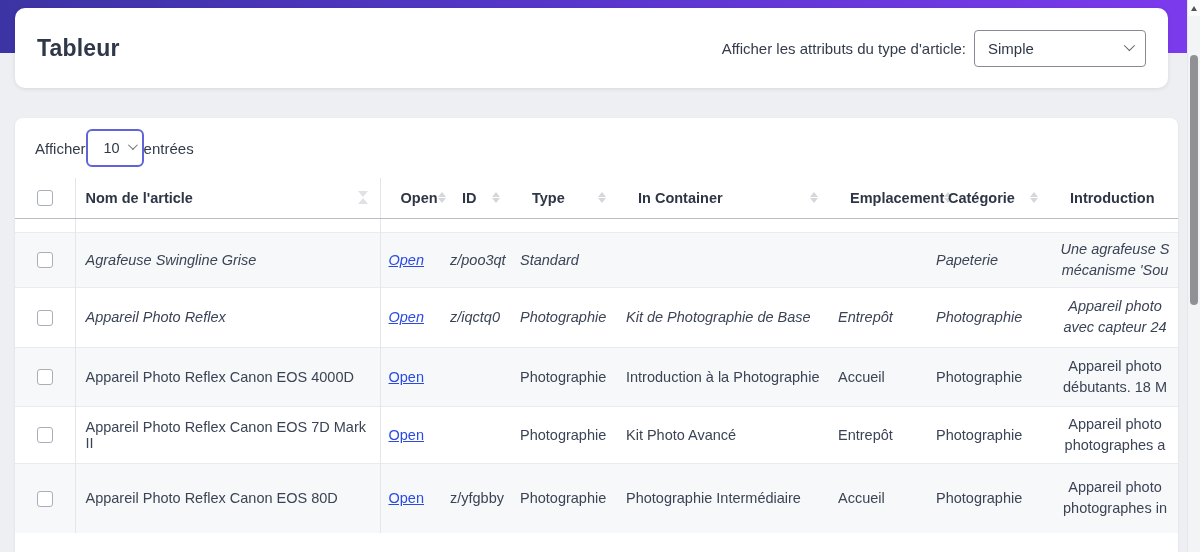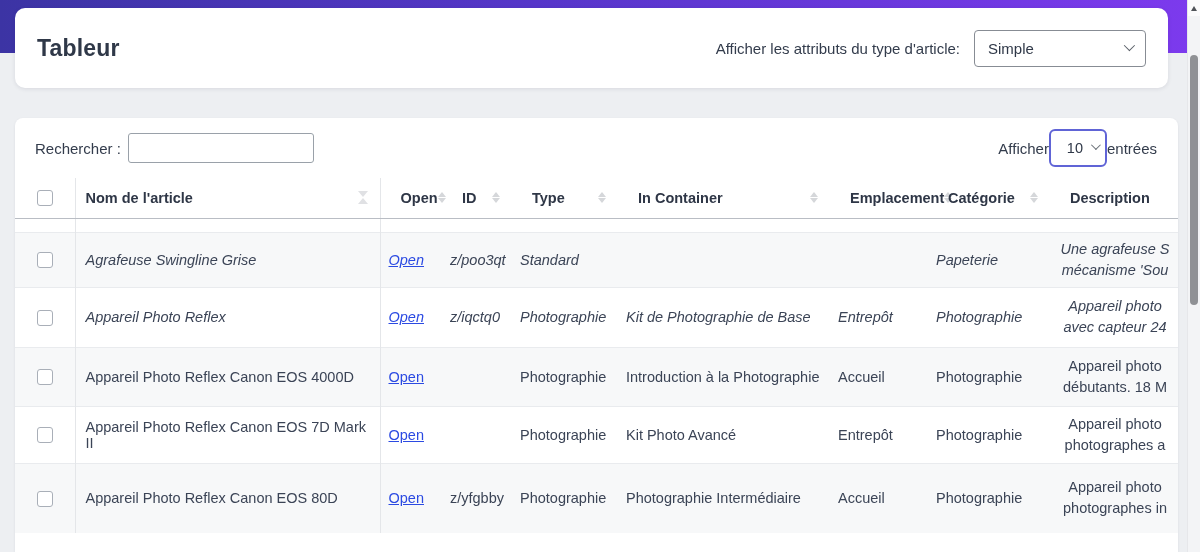--- a/index.html
+++ b/index.html
@@ -36,21 +36,21 @@
   }
 
   
   .header-card {
     position:absolute; left:15px; top:8px; width:1153px; height:80px;
     background:#fff; border-radius:10px; box-shadow:0 1px 4px rgba(30,30,60,.10);
     display:flex; align-items:center; justify-content:space-between;
     padding:0 22px;
   }
   .page-title { font-size:23px; font-weight:700; color:#2f3848; letter-spacing:.2px; }
-  .attr-group { display:flex; align-items:center; gap:14px; }
+  .attr-group { display:flex; align-items:center; gap:8px; }
   .attr-label { font-size:15px; color:#333c4c; }
   .select-box {
     width:172px; height:37px; border:1px solid #878c94; border-radius:4px;
     background:#fff; display:flex; align-items:center; justify-content:space-between;
     padding:0 13px; font-size:15px; color:#2f3848; cursor:pointer;
   }
   .chevron {
     width:8px; height:8px; border-right:1.8px solid #5a6069; border-bottom:1.8px solid #5a6069;
     transform:rotate(45deg) translateY(-2px); margin-top:-3px;
   }
@@ -123,24 +123,20 @@
     <span class="attr-label">Afficher les attributs du type d'article:</span>
     <div class="select-box">
       <span>Simple</span>
       <span class="chevron"></span>
     </div>
   </div>
 </div>
 
 <div class="table-card">
   <div class="toolbar">
-    <div class="search-group">
-      <span class="search-label">Rechercher :</span>
-      <input class="search-input" type="text" value="" style="">
-    </div>
     <div class="show-group">
       <span>Afficher</span>
       <div class="entries-select">
         <span>10</span>
         <span class="chevron"></span>
       </div>
       <span>entrées</span>
     </div>
   </div>
 
@@ -197,21 +193,21 @@
             <span class="sort-icon"></span>
           </div>
         </th>
         <th>
           <div class="hcell">
             <span>Catégorie</span>
             <span class="sort-icon"></span>
           </div>
         </th>
         <th>
-          <span>Description</span>
+          <span>Introduction</span>
         </th>
       </tr>
     </thead>
     <tbody id="rows-body">
       <tr class="spacer">
         <td></td>
           <td></td>
           <td></td>
           <td></td>
           <td></td>

